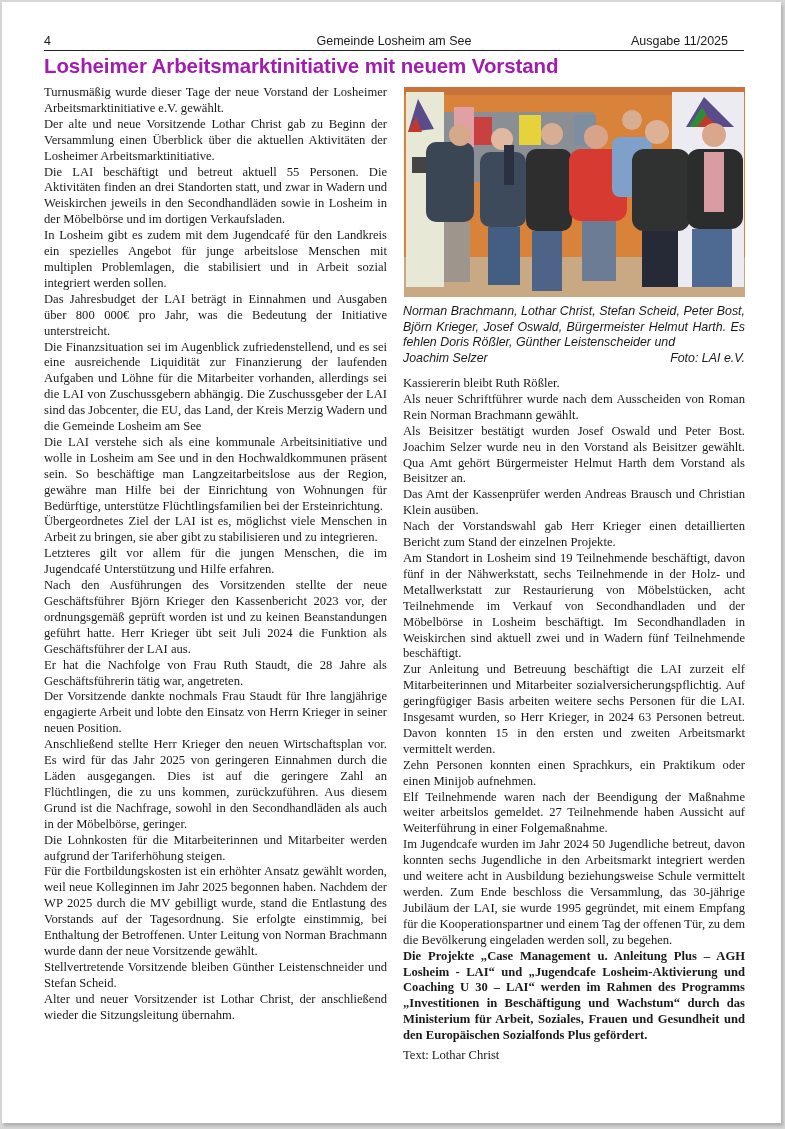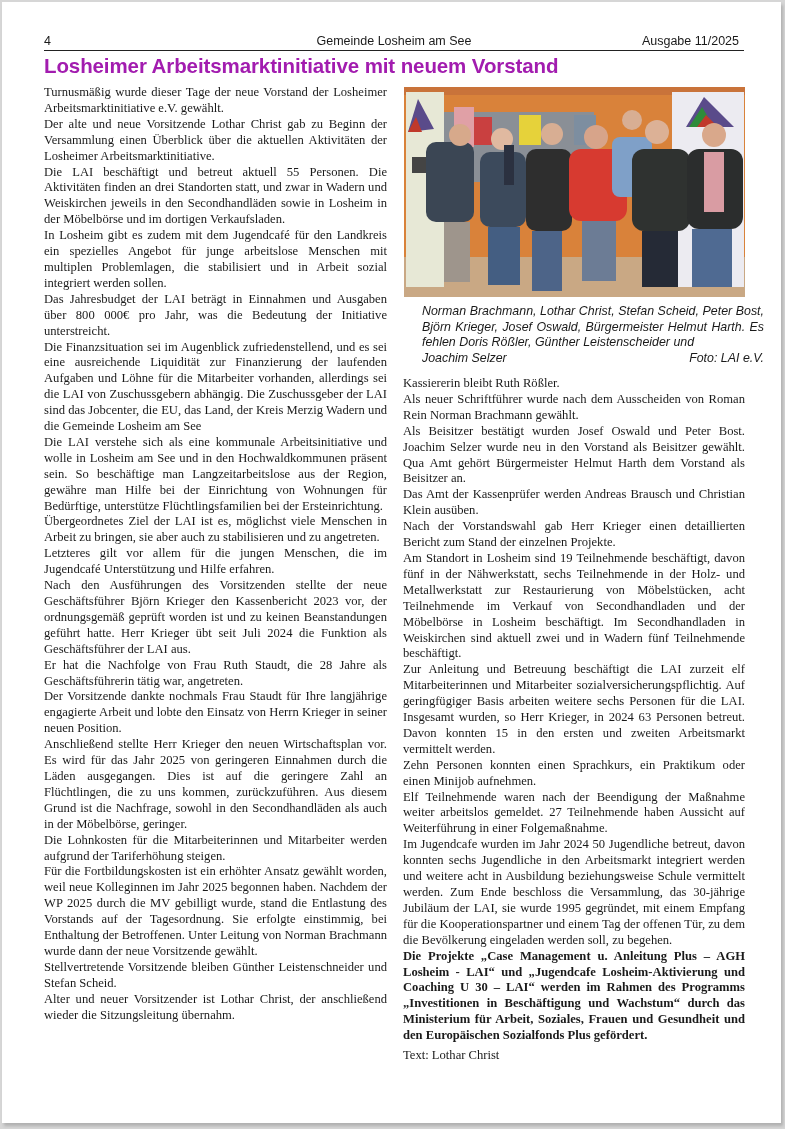--- a/index.html
+++ b/index.html
@@ -21,21 +21,21 @@
   .header {
     position: absolute;
     left: 42px; top: 30px;
     width: 700px; height: 18px;
     border-bottom: 1.5px solid #222;
     font-size: 12.5px;
     line-height: 16px;
   }
   .header .pageno { position: absolute; left: 0; top: 1px; }
   .header .center { position: absolute; left: 0; width: 100%; text-align: center; top: 1px; }
-  .header .issue { position: absolute; right: 5px; top: 1px; text-align: center; }
+  .header .issue { position: absolute; right: 16px; top: 1px; text-align: center; }
   .title {
     position: absolute;
     left: 42px; top: 52px;
     font-size: 20.5px;
     font-weight: bold;
     color: #a21caf;
     letter-spacing: -0.1px;
     white-space: nowrap;
   }
   .col {
@@ -52,21 +52,21 @@
   .col p.credit { margin-top: 4px; text-align: left; }
   .photo {
     position: absolute;
     left: 402px; top: 85px;
     width: 341px; height: 210px;
     overflow: hidden;
     background: #d88a3c;
   }
   .caption {
     position: absolute;
-    left: 420px; top: 302px;
+    left: 401px; top: 302px;
     width: 342px;
     font-size: 12.4px;
     line-height: 15.5px;
     font-style: italic;
     text-align: justify;
   }
   .caption .credit-line { display: flex; justify-content: space-between; font-style: italic; }
 </style>
 </head>
 <body>
@@ -82,21 +82,21 @@
   <h1 class="title" style="margin:0;">Losheimer Arbeitsmarktinitiative mit neuem Vorstand</h1>
 
   <div class="col col-left">
     <p>Turnusmäßig wurde dieser Tage der neue Vorstand der Losheimer Arbeitsmarktinitiative e.V. gewählt.</p>
     <p>Der alte und neue Vorsitzende Lothar Christ gab zu Beginn der Versammlung einen Überblick über die aktuellen Akti­vitäten der Losheimer Arbeitsmarktinitiative.</p>
     <p>Die LAI beschäftigt und betreut aktuell 55 Personen. Die Aktivitäten finden an drei Standorten statt, und zwar in Wadern und Weiskirchen jeweils in den Secondhandläden sowie in Losheim in der Möbelbörse und im dortigen Ver­kaufsladen.</p>
     <p>In Losheim gibt es zudem mit dem Jugendcafé für den Landkreis ein spezielles Angebot für junge arbeitslose Menschen mit multiplen Problemlagen, die stabilisiert und in Arbeit sozial integriert werden sollen.</p>
     <p>Das Jahresbudget der LAI beträgt in Einnahmen und Aus­gaben über 800 000€ pro Jahr, was die Bedeutung der Ini­tiative unterstreicht.</p>
     <p>Die Finanzsituation sei im Augenblick zufriedenstellend, und es sei eine ausreichende Liquidität zur Finanzierung der laufenden Aufgaben und Löhne für die Mitarbeiter vorhanden, allerdings sei die LAI von Zuschussgebern ab­hängig. Die Zuschussgeber der LAI sind das Jobcenter, die EU, das Land, der Kreis Merzig Wadern und die Gemeinde Losheim am See</p>
     <p>Die LAI verstehe sich als eine kommunale Arbeitsinitiative und wolle in Losheim am See und in den Hochwaldkom­munen präsent sein. So beschäftige man Langzeitarbeits­lose aus der Region, gewähre man Hilfe bei der Einrich­tung von Wohnungen für Bedürftige, unterstütze Flücht­lingsfamilien bei der Ersteinrichtung.</p>
-    <p>Übergeordnetes Ziel der LAI ist es, möglichst viele Men­schen in Arbeit zu bringen, sie aber auch zu stabilisieren und zu angetreten.</p>
+    <p>Übergeordnetes Ziel der LAI ist es, möglichst viele Men­schen in Arbeit zu bringen, sie aber gibt zu stabilisieren und zu integrieren.</p>
     <p>Letzteres gilt vor allem für die jungen Menschen, die im Jugendcafé Unterstützung und Hilfe erfahren.</p>
     <p>Nach den Ausführungen des Vorsitzenden stellte der neue Geschäftsführer Björn Krieger den Kassenbericht 2023 vor, der ordnungsgemäß geprüft worden ist und zu keinen Be­anstandungen geführt hatte. Herr Krieger übt seit Juli 2024 die Funktion als Geschäftsführer der LAI aus.</p>
     <p>Er hat die Nachfolge von Frau Ruth Staudt, die 28 Jahre als Geschäftsführerin tätig war, angetreten.</p>
     <p>Der Vorsitzende dankte nochmals Frau Staudt für Ihre langjährige engagierte Arbeit und lobte den Einsatz von Herrn Krieger in seiner neuen Position.</p>
     <p>Anschließend stellte Herr Krieger den neuen Wirtschafts­plan vor. Es wird für das Jahr 2025 von geringeren Einnah­men durch die Läden ausgegangen. Dies ist auf die gerin­gere Zahl an Flüchtlingen, die zu uns kommen, zurückzu­führen. Aus diesem Grund ist die Nachfrage, sowohl in den Secondhandläden als auch in der Möbelbörse, geringer.</p>
     <p>Die Lohnkosten für die Mitarbeiterinnen und Mitarbeiter werden aufgrund der Tariferhöhung steigen.</p>
     <p>Für die Fortbildungskosten ist ein erhöhter Ansatz gewählt worden, weil neue Kolleginnen im Jahr 2025 begonnen ha­ben. Nachdem der WP 2025 durch die MV gebilligt wurde, stand die Entlastung des Vorstands auf der Tagesordnung. Sie erfolgte einstimmig, bei Enthaltung der Betroffenen. Unter Leitung von Norman Brachmann wurde dann der neue Vorsitzende gewählt.</p>
     <p>Stellvertretende Vorsitzende bleiben Günther Leisten­schneider und Stefan Scheid.</p>
     <p>Alter und neuer Vorsitzender ist Lothar Christ, der anschlie­ßend wieder die Sitzungsleitung übernahm.</p>
   </div>

